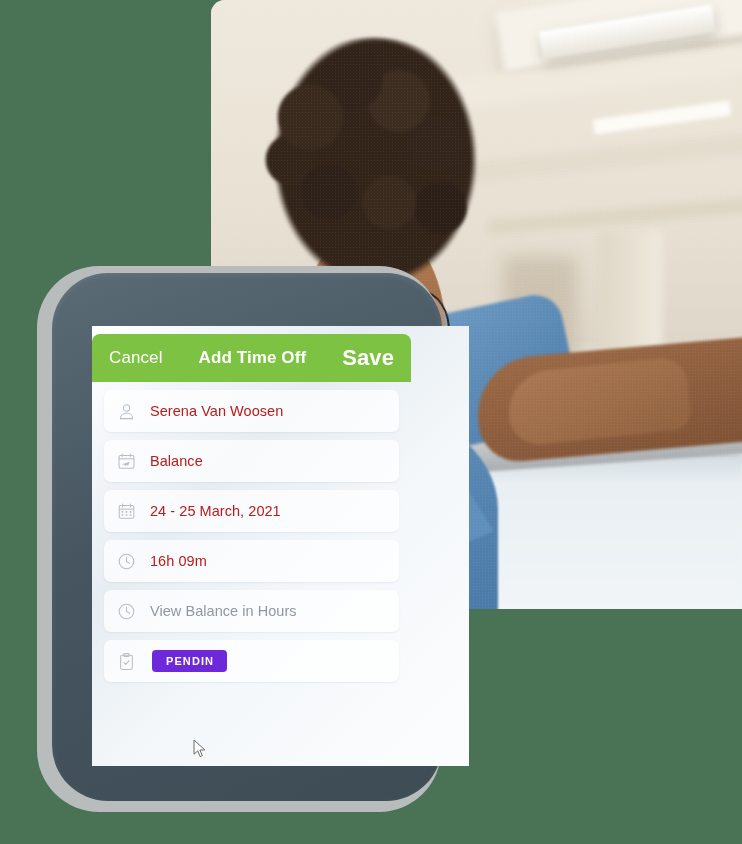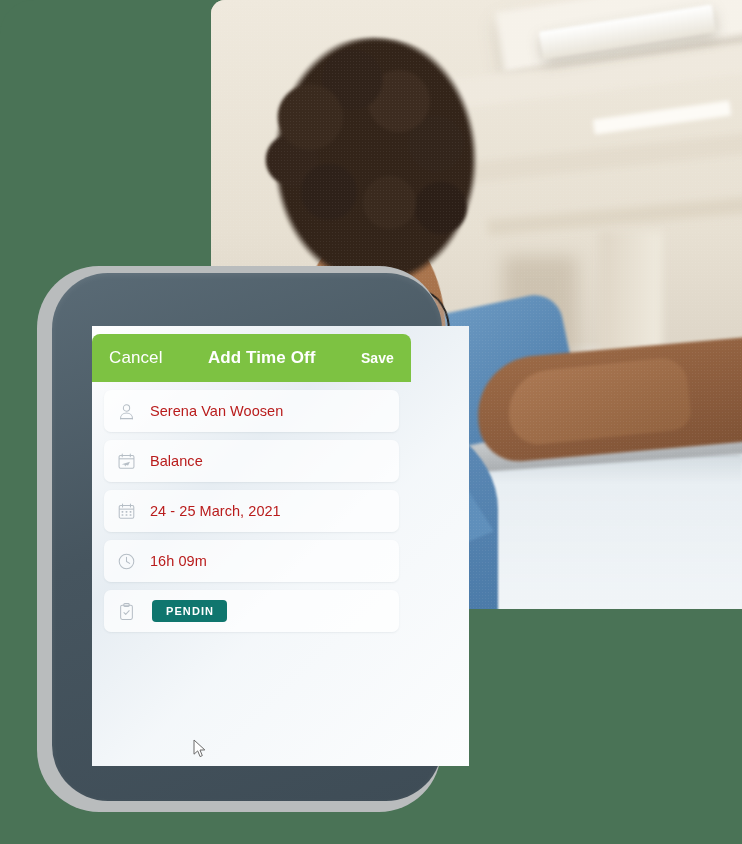--- a/index.html
+++ b/index.html
@@ -229,21 +229,21 @@
     border-radius: 8px 8px 0 0;
     display: flex; align-items: center;
     padding: 0 17px;
     color: #ffffff;
   }
   #app-header .cancel { font-size: 17px; letter-spacing: .1px; }
   #app-header .title {
     flex: 1; text-align: center; font-size: 17px; font-weight: bold;
     letter-spacing: .1px;
   }
-  #app-header .save { font-size: 14px; font-weight: bold; letter-spacing: .1px; }
+  #app-header .save { font-size: 22px; font-weight: bold; letter-spacing: .1px; }
 
   
   #form-body {
     position: absolute; left: 0; top: 56px;
     width: 319px; height: 384px;
     padding: 8px 12px 0 12px;
   }
   .field {
     position: relative;
     background: rgba(255,255,255,.72);
@@ -279,21 +279,21 @@
     box-shadow: 0 1px 2px rgba(100,115,130,.10);
   }
   .notes .txt {
     font-size: 14px;
     line-height: 22px;
     color: #46515c;
   }
 
   .badge {
     display: inline-block;
-    background: #0f766e;
+    background: #6d28d9;
     color: #ffffff;
     font-size: 11px;
     font-weight: bold;
     letter-spacing: 1.1px;
     padding: 5px 13px 5px 14px;
     border-radius: 4px;
     margin-left: 2px;
     white-space: nowrap;
   }
 
@@ -405,20 +405,29 @@
       <span class="ic">
         <svg width="19" height="19" viewBox="0 0 24 24" fill="none" stroke="currentColor" stroke-width="1.3">
           <circle cx="12" cy="12" r="9.2"></circle>
           <path d="M12 6.6V12l4 2.4" stroke-linecap="round" stroke-linejoin="round"></path>
         </svg>
       </span>
       <span class="val">16h 09m</span>
     </div>
 
 
+    <div class="field">
+      <span class="ic">
+        <svg width="19" height="19" viewBox="0 0 24 24" fill="none" stroke="currentColor" stroke-width="1.3">
+          <circle cx="12" cy="12" r="9.2"></circle>
+          <path d="M12 6.6V12l4 2.4" stroke-linecap="round" stroke-linejoin="round"></path>
+        </svg>
+      </span>
+      <span class="val muted">View Balance in Hours</span>
+    </div>
 
     <div class="field">
       <span class="ic">
         <svg width="19" height="19" viewBox="0 0 24 24" fill="none" stroke="currentColor" stroke-width="1.3">
           <rect x="4.6" y="4" width="14.8" height="18" rx="2"></rect>
           <rect x="8.6" y="1.9" width="6.8" height="3.8" rx="1.2"></rect>
           <path d="M8.8 13.4l2.2 2.2 4.4-4.6" stroke-linecap="round" stroke-linejoin="round"></path>
         </svg>
       </span>
       <span class="badge">PENDIN</span>

